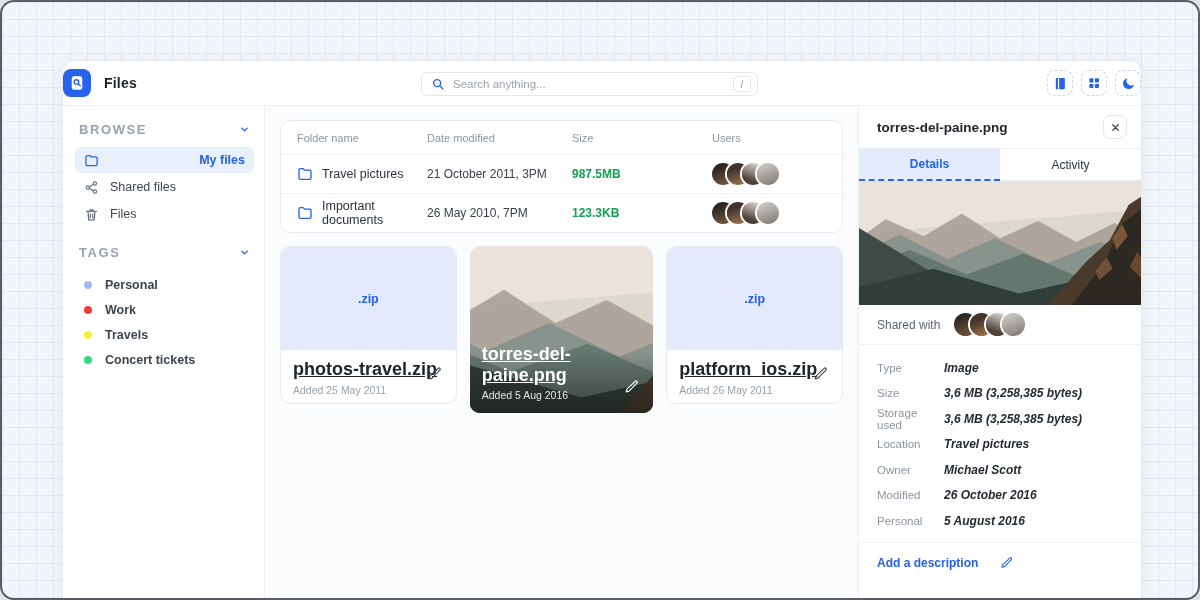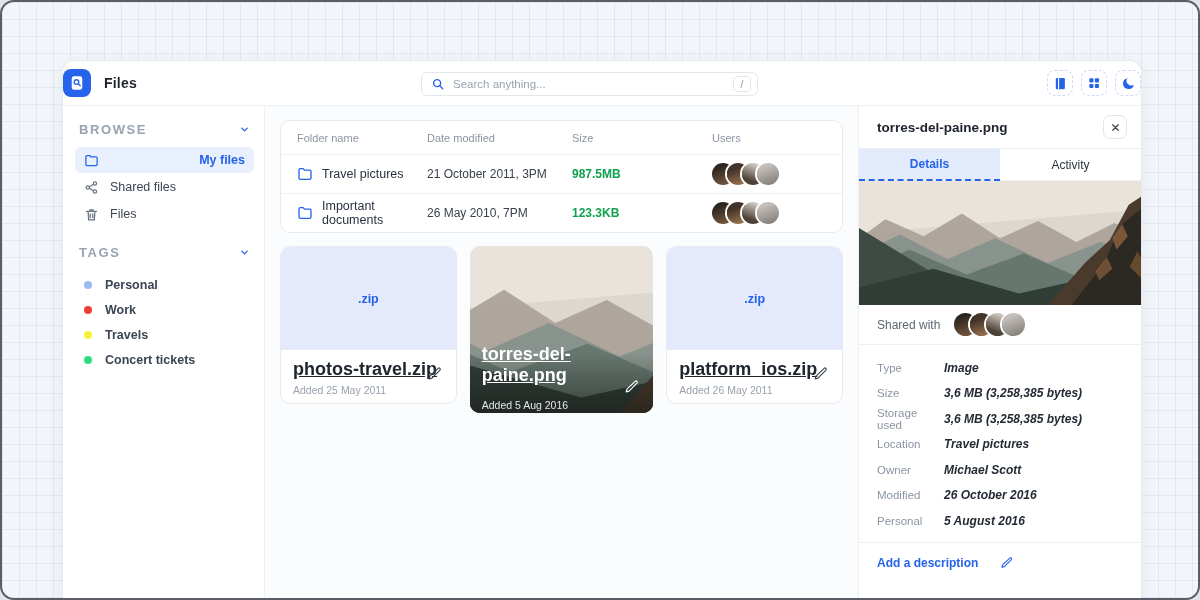--- a/index.html
+++ b/index.html
@@ -73,21 +73,21 @@
   .file-card .preview-zip{ flex:1; background:#e4eafb; display:flex; align-items:center; justify-content:center; }
   .zip-badge{ color:#2563eb; font-size:12.5px; font-weight:bold; }
   .file-meta{ height:53px; padding:9px 12px 0; position:relative; }
   .file-name{ font-size:18px; font-weight:bold; color:#20262e;text-decoration:underline; }
   .file-added{ font-size:10.5px; color:#98a1ad; margin-top:4px; }
   .edit-ic{ position:absolute; right:13px; top:16px; color:#3a4352; cursor:pointer; }
   .image-card{ width:186px; height:167px; border-radius:10px; overflow:hidden; position:relative; border:none; cursor:pointer; }
   .image-card svg.photo{ position:absolute; inset:0; width:100%; height:100%; }
   .image-card .overlay{ position:absolute; left:0; right:0; bottom:0; height:60px; background:linear-gradient(transparent, rgba(20,22,20,.55)); }
   .image-card .file-name{ color:#fff; position:absolute; left:12px; bottom:27px; }
-  .image-card .file-added{ color:#e3e5e6; position:absolute; left:12px; bottom:2px; margin:0; }
+  .image-card .file-added{ color:#e3e5e6; position:absolute; left:12px; bottom:12px; margin:0; }
   .image-card .edit-ic{ color:#fff; top:auto; bottom:18px; }
   
   .panel{ grid-area:panel; border-left:1px solid #edf0f3; background:#fff; display:flex; flex-direction:column; }
   .panel-title-row{ height:42px; display:flex; align-items:center; justify-content:space-between; padding:0 14px 0 18px; }
   .panel-title{ font-size:13.5px; font-weight:bold; color:#20262e; }
   .close-btn{ width:24px; height:24px; border:1px solid #e3e7ec; border-radius:7px; background:#fff; color:#39414d; display:flex; align-items:center; justify-content:center; cursor:pointer; }
   .tabs{ display:flex; height:33px; border-top:1px solid #edf0f3; }
   .tab{ flex:1; display:flex; align-items:center; justify-content:center; font-size:12px; color:#2a3240; cursor:pointer; border-bottom:1px solid #edf0f3; background:#fff; }
   .tab.active{ background:#e2ebfc; color:#2563eb; font-weight:bold; border-bottom:2px dashed #2563eb; }
   .panel-photo{ height:124px; width:100%; display:block; }

